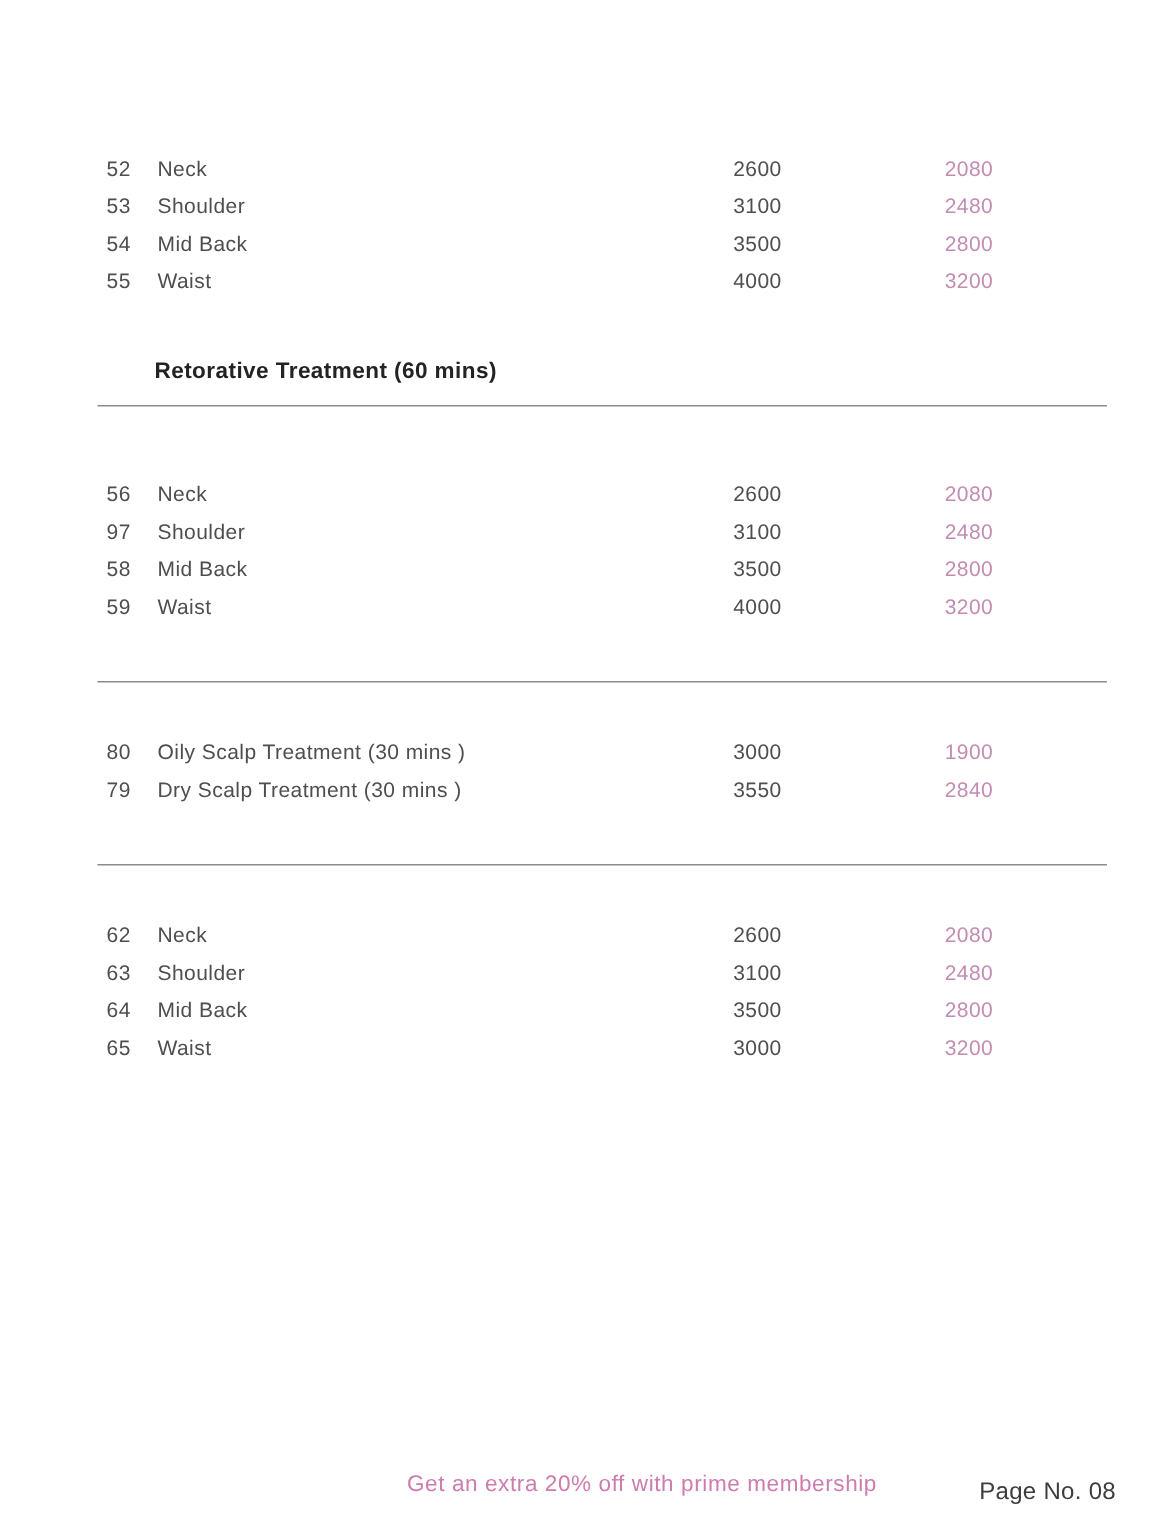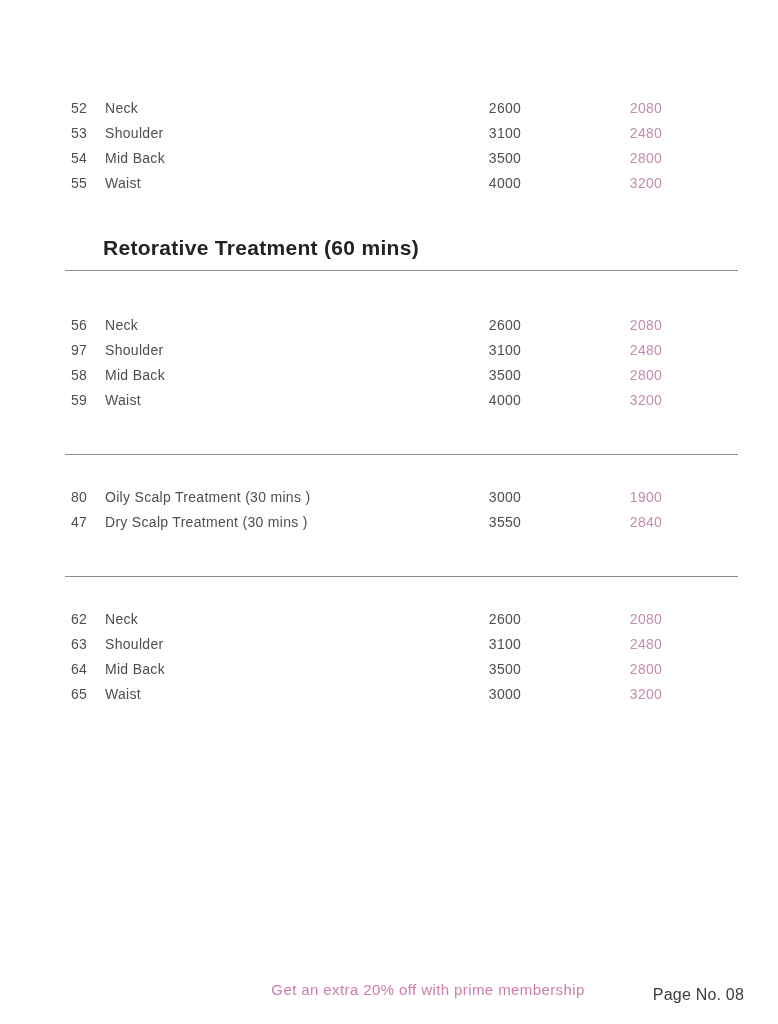--- a/index.html
+++ b/index.html
@@ -16,21 +16,21 @@
   .content {
     position: absolute;
     top: 66px;
     left: 65px;
     width: 673px;
   }
   .section { margin-top: 42px; }
   .section:first-child { margin-top: 0; }
   .heading {
     margin: 0 0 0 38px;
-    font-size: 21px;
+    font-size: 15px;
     line-height: 22px;
     font-weight: 700;
     color: #232323;
     letter-spacing: 0.3px;
   }
   .rule {
     border: none;
     border-top: 1px solid #8c8c8c;
     margin: 11px 0 0 0;
     width: 100%;
@@ -41,21 +41,21 @@
     font-size: 14px;
     line-height: 25px;
     letter-spacing: 0.3px;
     color: #5a5a5a;
     white-space: pre-line;
   }
   .rows { margin-top: 29px; }
   .section.has-desc .rows { margin-top: 41px; }
   .row {
     display: flex;
-    align-items: center;
+    align-items: flex-end;
     height: 25px;
     padding-left: 6px;
     font-size: 14px;
     letter-spacing: 0.3px;
   }
   .col-no { width: 34px; flex: none; color: #4e4e4e; }
   .col-name { width: 350px; flex: none; color: #4e4e4e; }
   .col-price { width: 100px; flex: none; text-align: center; color: #4e4e4e; }
   .col-member { width: 100px; flex: none; margin-left: 41px; text-align: center; color: var(--price-accent, #c48cb2); }
   .footer {
@@ -160,21 +160,21 @@
 
     <div class="rows">
   <div class="row">
     <span class="col-no">80</span>
     <span class="col-name">Oily Scalp Treatment (30 mins )</span>
     <span class="col-price">3000</span>
     <span class="col-member">1900</span>
   </div>
 
   <div class="row">
-    <span class="col-no">47</span>
+    <span class="col-no">79</span>
     <span class="col-name">Dry Scalp Treatment (30 mins )</span>
     <span class="col-price">3550</span>
     <span class="col-member">2840</span>
   </div>
 </div>
   </section>
 
   <section class="section">
     <hr class="rule">
 

